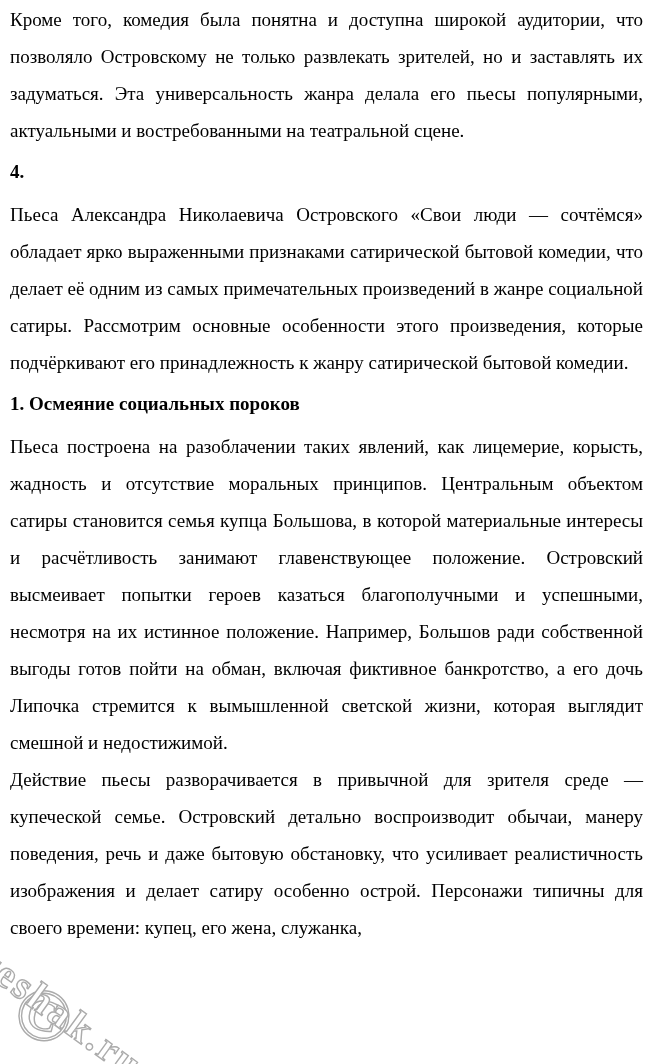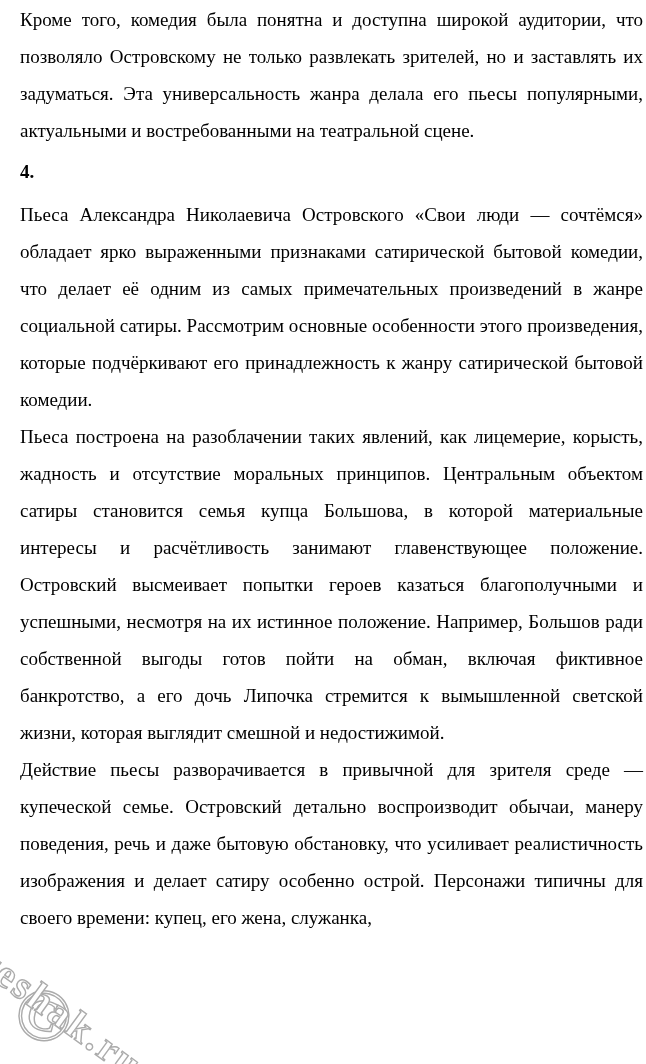--- a/index.html
+++ b/index.html
@@ -49,21 +49,21 @@
     font-weight: normal;
     color: #ffffff;
     -webkit-text-stroke: 1.4px #ababab;
     transform: rotate(14deg);
     line-height: 1;
   }
   
   .doc {
     position: relative;
     z-index: 1;
-    padding: 1px 3px 0 20px;
+    padding: 1px 3px 0 10px;
     font-family: "Liberation Serif", "DejaVu Serif", serif;
     font-size: 19px;
     line-height: 37px;
     color: #000000;
     text-align: justify;
   }
   .doc p.para {
     margin: 0;
   }
   .doc h2.head {
@@ -84,20 +84,21 @@
     <span class="wm-text">reshak.ru</span>
   </div>
 
   <main class="doc">
     <p class="para">Кроме того, комедия была понятна и доступна широкой аудитории, что позволяло Островскому не только развлекать зрителей, но и заставлять их задуматься. Эта универсальность жанра делала его пьесы популярными, актуальными и востребованными на театральной сцене.</p>
 
     <h2 class="head">4.</h2>
 
     <p class="para">Пьеса Александра Николаевича Островского «Свои люди — сочтёмся» обладает ярко выраженными признаками сатирической бытовой комедии, что делает её одним из самых примечательных произведений в жанре социальной сатиры. Рассмотрим основные особенности этого произведения, которые подчёркивают его принадлежность к жанру сатирической бытовой комедии.</p>
 
+    <h2 class="head">1. Осмеяние социальных пороков</h2>
 
     <p class="para">Пьеса построена на разоблачении таких явлений, как лицемерие, корысть, жадность и отсутствие моральных принципов. Центральным объектом сатиры становится семья купца Большова, в которой материальные интересы и расчётливость занимают главенствующее положение. Островский высмеивает попытки героев казаться благополучными и успешными, несмотря на их истинное положение. Например, Большов ради собственной выгоды готов пойти на обман, включая фиктивное банкротство, а его дочь Липочка стремится к вымышленной светской жизни, которая выглядит смешной и недостижимой.</p>
 
 
     <p class="para">Действие пьесы разворачивается в привычной для зрителя среде — купеческой семье. Островский детально воспроизводит обычаи, манеру поведения, речь и даже бытовую обстановку, что усиливает реалистичность изображения и делает сатиру особенно острой. Персонажи типичны для своего времени: купец, его жена, служанка,</p>
   </main>
 
 </div>
 
 </body></html>

